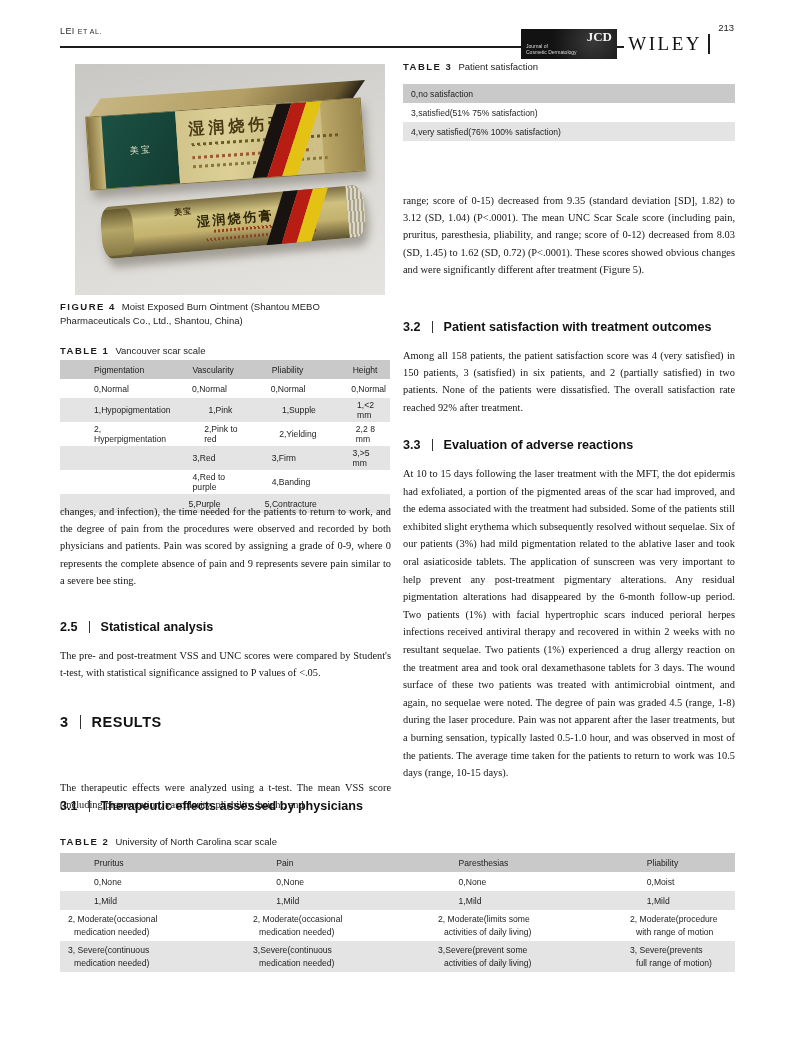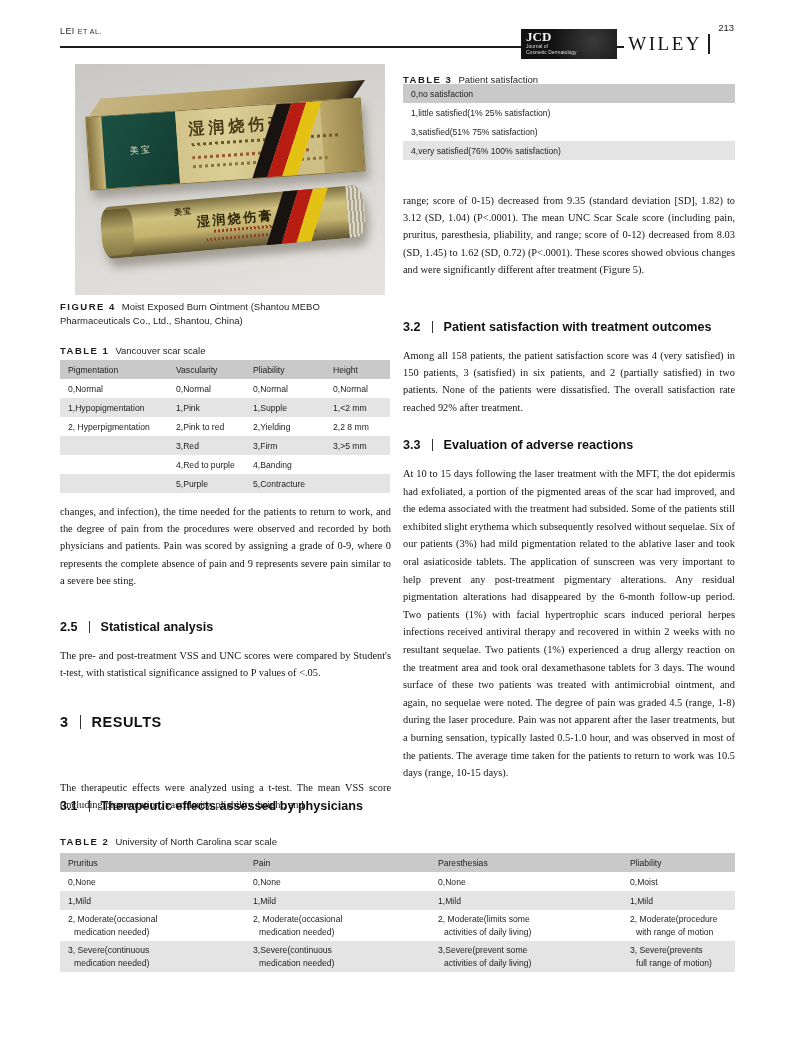--- a/index.html
+++ b/index.html
@@ -11,21 +11,21 @@
   .abs { position:absolute; }
 
   
   .header { position:absolute; left:60px; top:24px; width:676px; height:24px; }
   .header-rule { position:absolute; left:0; right:84px; bottom:0; height:2px; background:#1c1c1c; }
   .runhead { position:absolute; left:0; top:2px; font-size:9px; letter-spacing:.4px; color:#2a2a2a; }
   .runhead .rh-rest { font-size:7px; letter-spacing:.6px; }
   .jcd { position:absolute; right:119px; bottom:-11px; width:96px; height:30px; background:#121212;
          color:#f2f2f2; padding:2px 5px; box-sizing:border-box; overflow:hidden;
          background-image:radial-gradient(circle at 75% 40%, #3a3a3a 0, #121212 55%); }
-  .jcd-abbr { font-family:"Liberation Serif", serif; font-size:13px; font-weight:bold; line-height:12px; }
+  .jcd-abbr { font-family:"Liberation Serif", serif; font-size:13px; font-weight:bold; line-height:12px;text-align:right; }
   .jcd-name { font-size:5px; line-height:6px; color:#d8d8d8; }
   .wiley { position:absolute; right:30px; bottom:-7px; background:#fff; padding:0 4px;
            font-family:"Liberation Serif", serif; font-size:19px; letter-spacing:2.5px; color:#111; }
   .pgbar { position:absolute; right:26px; bottom:-6px; width:2px; height:20px; background:#1c1c1c; }
   .pgnum { position:absolute; right:2px; top:-2px; font-size:9.5px; color:#222; }
 
   
   .photo { position:absolute; left:75px; top:64px; width:310px; height:231px;
            background:linear-gradient(165deg,#c9c7c4 0%, #d7d5d1 40%, #e6e4e0 100%); overflow:hidden; }
   .pbox { position:absolute; left:12px; top:26px; width:276px; height:94px; transform:rotate(-4deg); }
@@ -69,21 +69,21 @@
                  background:repeating-linear-gradient(90deg,#ddd8c6 0 2px, #a9a38d 2px 4px); }
   .s-black { background:#181310; width:15px; }
   .s-red { background:#b81d14; width:15px; }
   .s-yellow { background:#e4c213; width:15px; }
 
   
   .cap { font-size:9.5px; line-height:14px; color:#1d1d1d; }
   .cap-label { font-weight:bold; letter-spacing:1.5px; margin-right:6px; }
   .tbl { font-size:8.6px; color:#1d1d1d; }
   .trow { display:flex; align-items:center; min-height:19px; box-sizing:border-box; }
-  .trow > div { padding:2px 4px 2px 8px; box-sizing:border-box; }
+  .trow > div { padding:2px 4px 2px 8px; box-sizing:border-box;margin-left:26px; }
   .th { background:#c9c9c9; font-weight:normal; }
   .alt { background:#e4e4e4; }
   .t1c0 { width:108px; } .t1c1 { width:77px; } .t1c2 { width:80px; } .t1c3 { width:65px; }
   .t2c0 { width:185px; } .t2c1 { width:185px; } .t2c2 { width:192px; } .t2c3 { width:113px; }
   .t2row { display:flex; align-items:center; box-sizing:border-box; }
   .t2row > div { padding:3px 4px 3px 8px; box-sizing:border-box; line-height:12.5px; }
   .line2 { padding-left:6px; }
   .t3row { min-height:19px; display:flex; align-items:center; padding-left:8px; box-sizing:border-box; }
 
   
@@ -217,26 +217,25 @@
   <span>RESULTS</span>
 </div>
 
 <div class="abs h2" style="left:60px; top:752px;margin-top:47px;">
   <span>3.1</span>
   <span class="hsep"></span>
   <span>Therapeutic effects assessed by physicians</span>
 </div>
 <div class="abs para" style="left:60px; top:779px; width:331px;">The therapeutic effects were analyzed using a t-test. The mean VSS score (including pigmentation, vascularity, pliability, height, and</div>
 
-<div class="abs cap" style="left:403px; top:73px; width:332px;">
+<div class="abs cap" style="left:403px; top:60px; width:332px;">
   <span class="cap-label">TABLE 3</span><span>Patient satisfaction</span>
 </div>
 <div class="abs tbl" style="left:403px; top:84px; width:332px;">
   <div class="t3row th">0,no satisfaction</div>
-  <div class="t3row">1,little satisfied(1% 25% satisfaction)</div>
   <div class="t3row">3,satisfied(51% 75% satisfaction)</div>
   <div class="t3row alt">4,very satisfied(76% 100% satisfaction)</div>
 </div>
 
 <div class="abs para" style="left:403px; top:192px; width:332px;">range; score of 0-15) decreased from 9.35 (standard deviation [SD], 1.82) to 3.12 (SD, 1.04) (P&lt;.0001). The mean UNC Scar Scale score (including pain, pruritus, paresthesia, pliability, and range; score of 0-12) decreased from 8.03 (SD, 1.45) to 1.62 (SD, 0.72) (P&lt;.0001). These scores showed obvious changes and were significantly different after treatment (Figure 5).</div>
 
 <div class="abs h2" style="left:403px; top:320px;">
   <span>3.2</span>
   <span class="hsep"></span>
   <span>Patient satisfaction with treatment outcomes</span>

